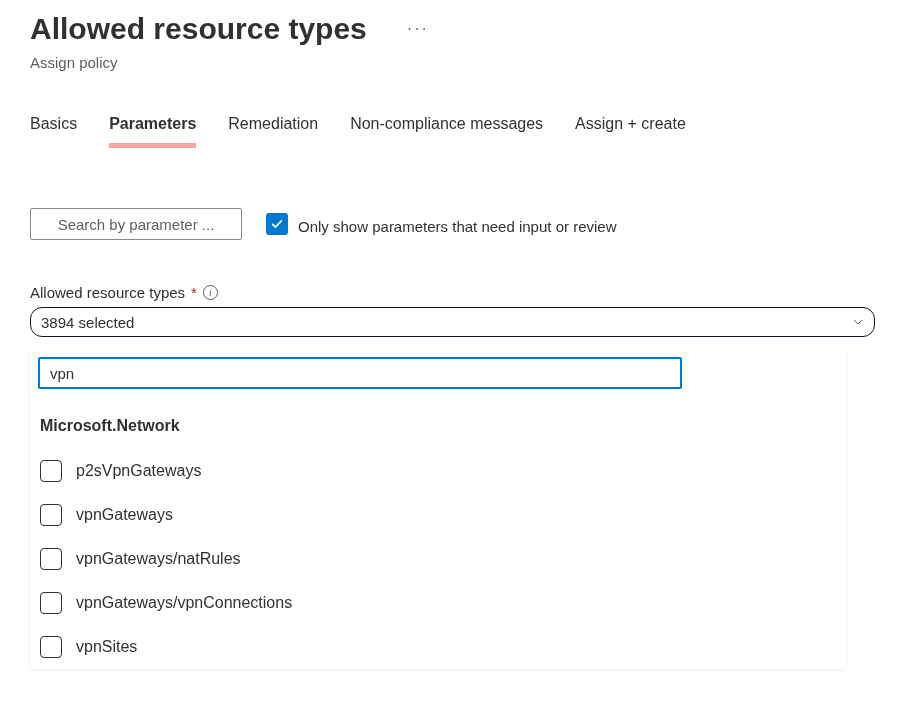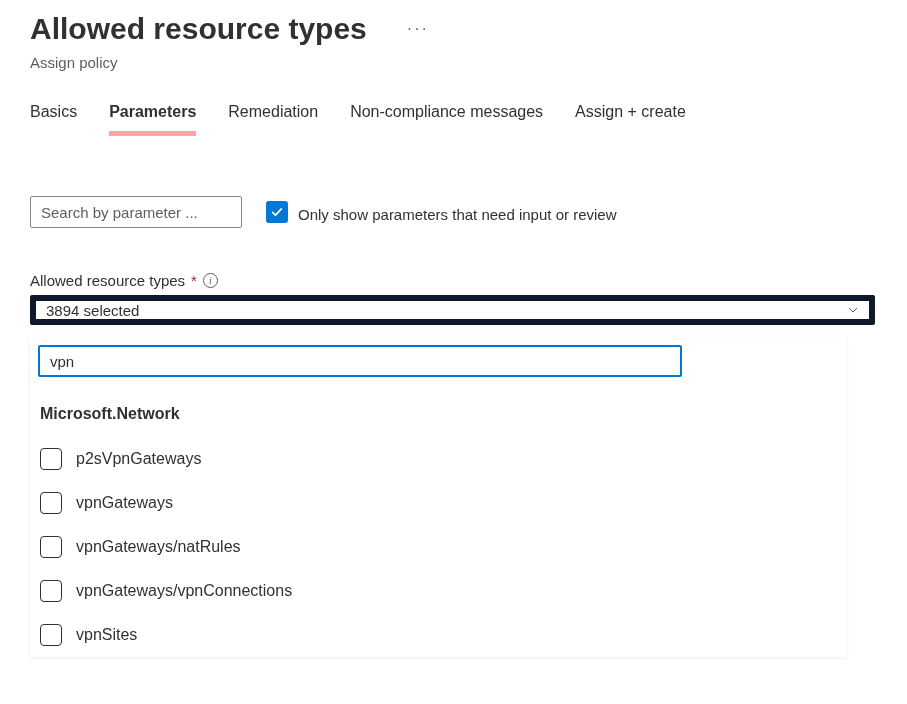--- a/index.html
+++ b/index.html
@@ -32,21 +32,21 @@
       padding-left: 20px;
     }
     .subtitle {
       font-size: 15px;
       color: #605e5c;
       margin-top: 8px;
     }
     .tabs {
       display: flex;
       gap: 32px;
-      margin-top: 32px;
+      margin-top: 44px;
       border-bottom: 0 solid #edebe9;
     }
     .tab {
       font-size: 16px;
       color: #323130;
       padding-bottom: 10px;
       cursor: pointer;
       border-bottom: 3px solid transparent;
     }
     .tab.active {
@@ -62,20 +62,21 @@
     .search-param {
       width: 212px;
       height: 32px;
       border: 1px solid #8a8886;
       padding: 0 10px;
       font-size: 15px;
       color: #605e5c;
       font-family: inherit;
       background: #fff;
       border-radius: 2px;
+      text-align: center;
     }
     .search-param::placeholder {
       color: #605e5c;
     }
     .check-row {
       display: flex;
       align-items: flex-end;
       gap: 10px;
     }
     .checkbox-small {
@@ -123,22 +124,22 @@
       font-size: 10px;
       color: #605e5c;
       font-style: italic;
       font-family: serif;
       cursor: pointer;
     }
     .select-box {
       margin-top: 6px;
       width: 845px;
       height: 30px;
-      border: 6px solid #0f172a;
-      border-radius: 2px;
+      border: 1px solid #0f172a;
+      border-radius: 12px;
       display: flex;
       align-items: center;
       justify-content: space-between;
       padding: 0 10px;
       cursor: pointer;
       background: #fff;
     }
     .select-text {
       font-size: 15px;
       color: #323130;

